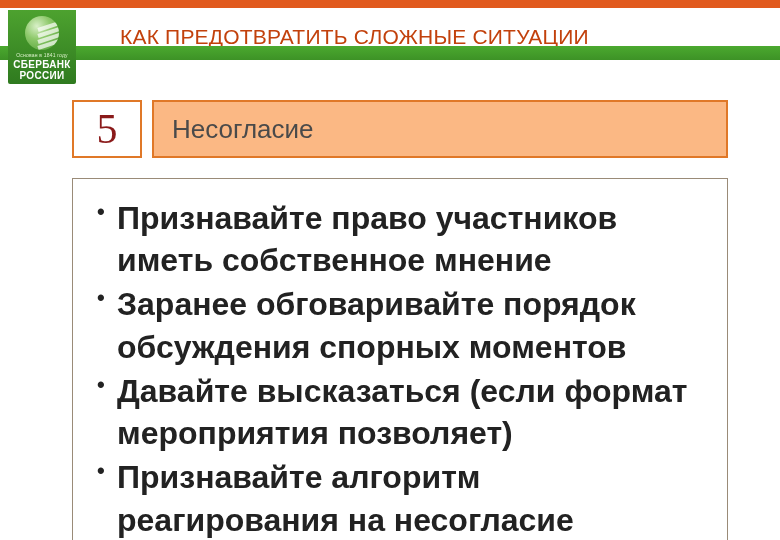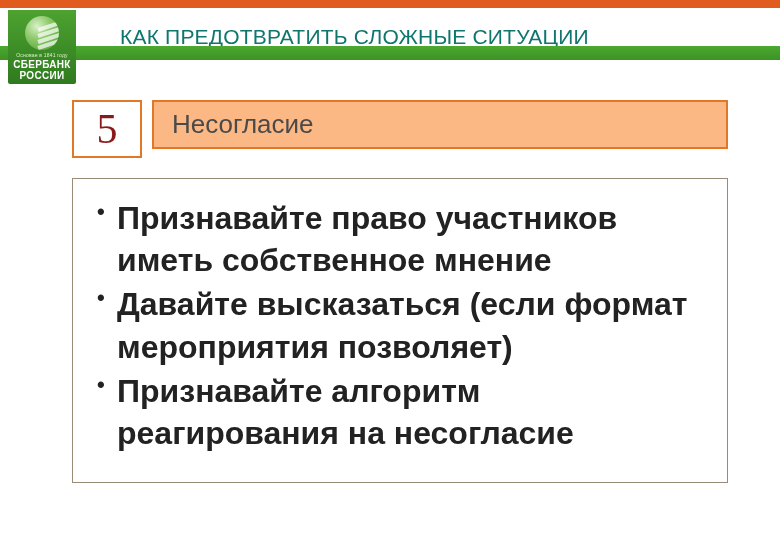--- a/index.html
+++ b/index.html
@@ -26,21 +26,21 @@
     left: 0;
     bottom: 0;
     width: 100%;
     height: 14px;
     background: linear-gradient(to bottom, #4ba92f 0%, #3d9226 100%);
   }
   .header-title {
     position: relative;
     margin-left: 120px;
     margin-top: 6px;
-    color: #0f766e;
+    color: #c2410c;
     font-size: 21px;
     font-weight: normal;
     letter-spacing: 0.2px;
   }
   .logo-block {
     position: absolute;
     left: 8px;
     top: 2px;
     width: 68px;
     height: 74px;
@@ -108,21 +108,21 @@
     display: flex;
     align-items: center;
     justify-content: center;
     font-size: 42px;
     color: #8a1a1a;
     font-family: Georgia, 'Times New Roman', serif;
     background: #fff;
   }
   .label-box {
     flex: 1;
-    height: 49px;
+    height: 58px;
     border: 2px solid #e07828;
     background: #fbb884;
     display: flex;
     align-items: center;
     padding-left: 18px;
     font-size: 26px;
     color: #4a4a4a;
   }
   .body-box {
     border: 1px solid #9a8b78;
@@ -177,17 +177,18 @@
 
 <div class="content">
   <div class="section-head">
     <div class="num-box">5</div>
     <div class="label-box">Несогласие</div>
   </div>
 
   <div class="body-box">
     <ul>
       <li>Признавайте право участников иметь собственное мнение</li>
+      <li>Заранее обговаривайте порядок обсуждения спорных моментов</li>
       <li>Давайте высказаться (если формат мероприятия позволяет)</li>
       <li>Признавайте алгоритм реагирования на несогласие</li>
     </ul>
   </div>
 </div>
 
 </body></html>

